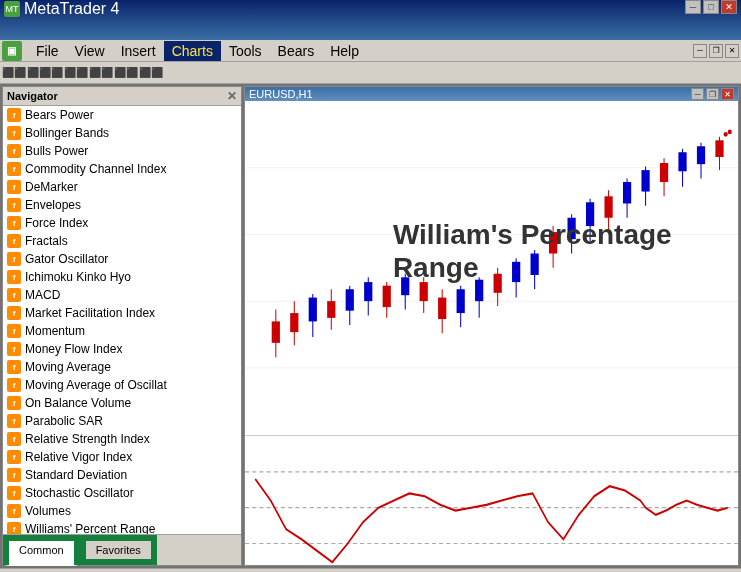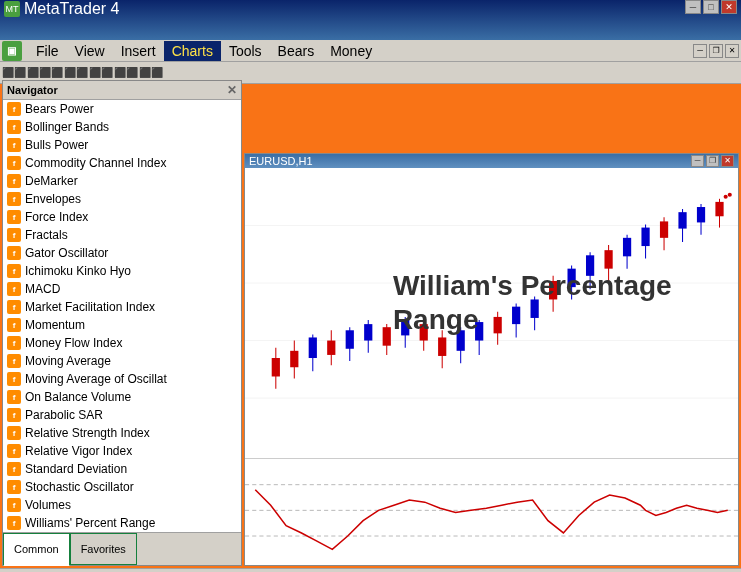--- a/index.html
+++ b/index.html
@@ -106,22 +106,21 @@
       align-items: center;
       justify-content: center;
       font-size: 8px;
       cursor: pointer;
     }
 
     
     .main-content {
       display: flex;
       height: calc(572px - 22px - 22px - 22px - 22px);
-      background: #f97316;
-      align-items: flex-end;
+      background: #737373;
     }
 
     
     .navigator {
       width: 240px;
       background: white;
       border: 1px solid #888;
       margin: 2px;
       display: flex;
       flex-direction: column;
@@ -172,24 +171,24 @@
     }
     .nav-item-label { font-size: 12px; }
 
     
     .navigator-tabs {
       display: flex;
       border-top: 1px solid #a0a0a0;
       background: #d4d0c8;
     }
     .nav-tab {
-      padding: 9px 10px;
+      padding: 3px 10px;
       font-size: 11px;
       cursor: pointer;
-      border: 1px solid #15803d;
+      border: 6px solid #15803d;
       background: #d4d0c8;
     }
     .nav-tab.active {
       background: white;
       border-bottom: 1px solid white;
       margin-bottom: -1px;
     }
 
     
     .chart-area {
@@ -298,21 +297,21 @@
 </div>
 
 <div class="menu-bar">
   <div class="menu-bar-app-icon">▣</div>
   <div class="menu-item">File</div>
   <div class="menu-item">View</div>
   <div class="menu-item">Insert</div>
   <div class="menu-item active">Charts</div>
   <div class="menu-item">Tools</div>
   <div class="menu-item">Bears</div>
-  <div class="menu-item">Money</div>
+  <div class="menu-item">Help</div>
   <div class="inner-controls">
     <div class="inner-btn">─</div>
     <div class="inner-btn">❐</div>
     <div class="inner-btn">✕</div>
   </div>
 </div>
 
 <div style="height:22px; background:#d4d0c8; border-bottom:1px solid #a0a0a0; display:flex; align-items:center; padding:0 2px;">
   <span style="font-size:10px; color:#888;">⬛⬛⬛⬛⬛⬛⬛⬛⬛⬛⬛⬛⬛</span>
 </div>

